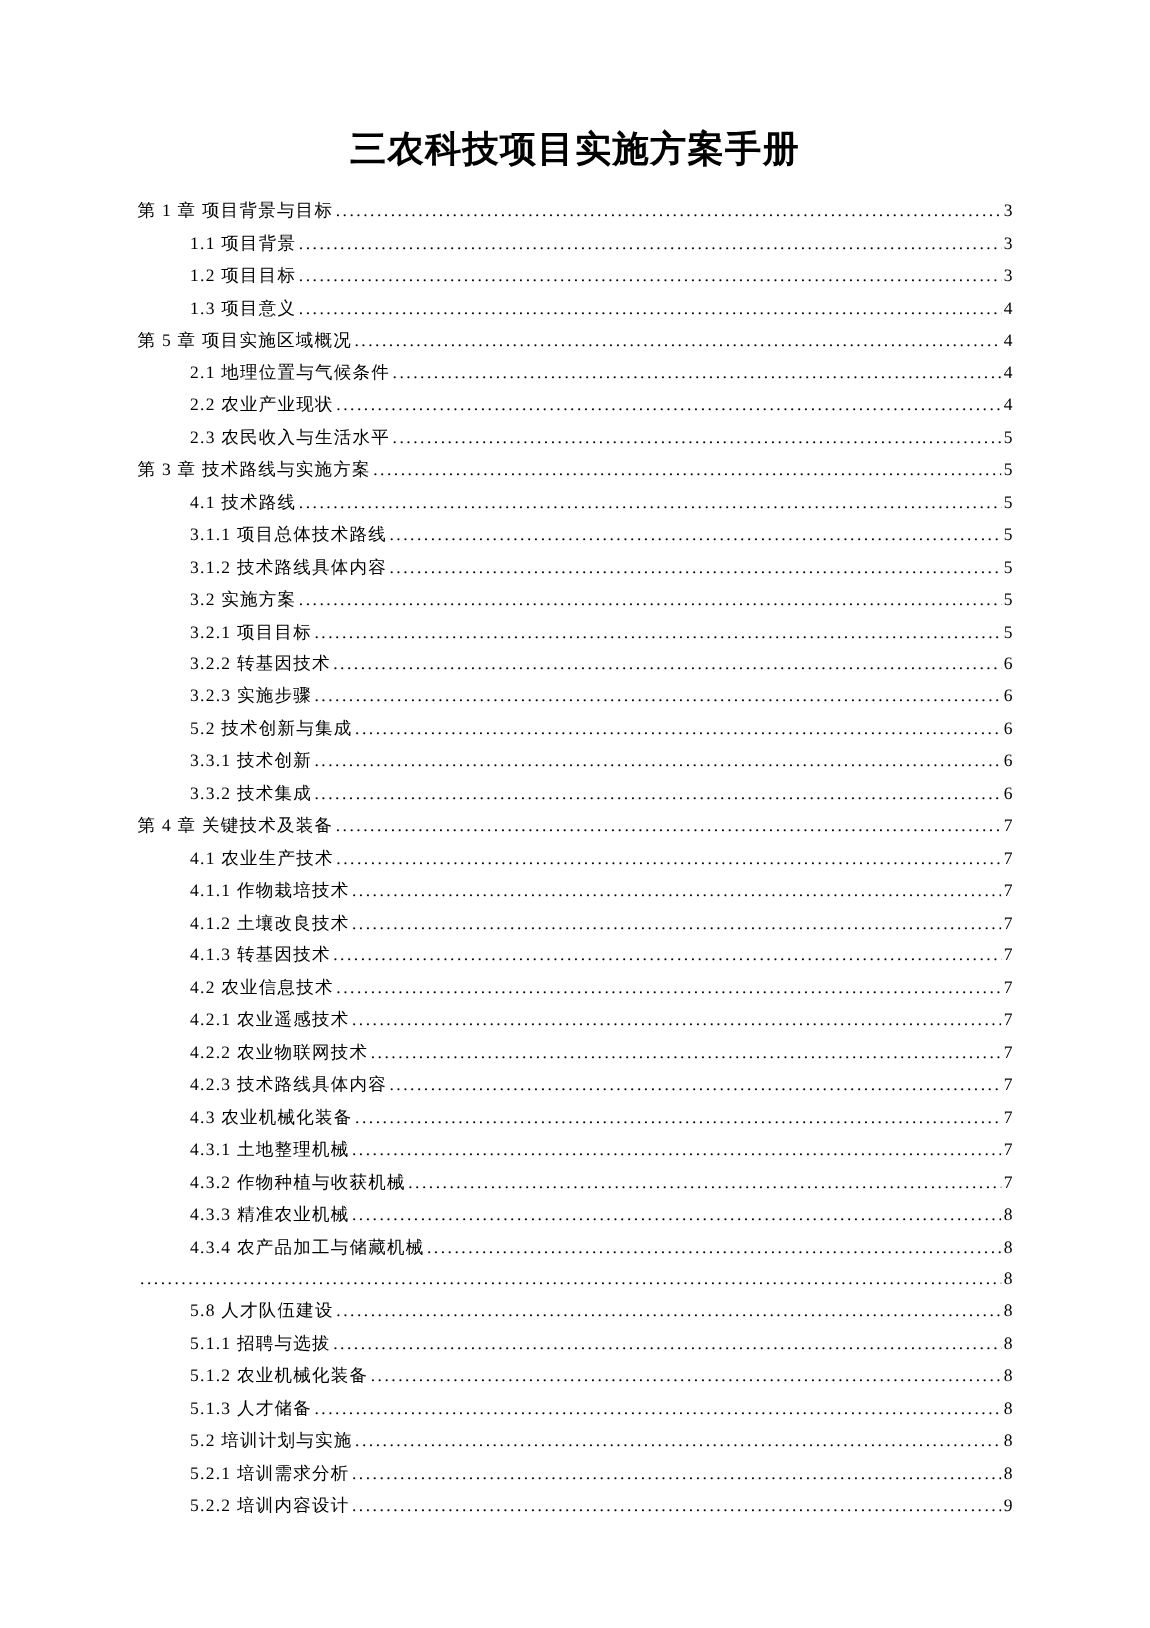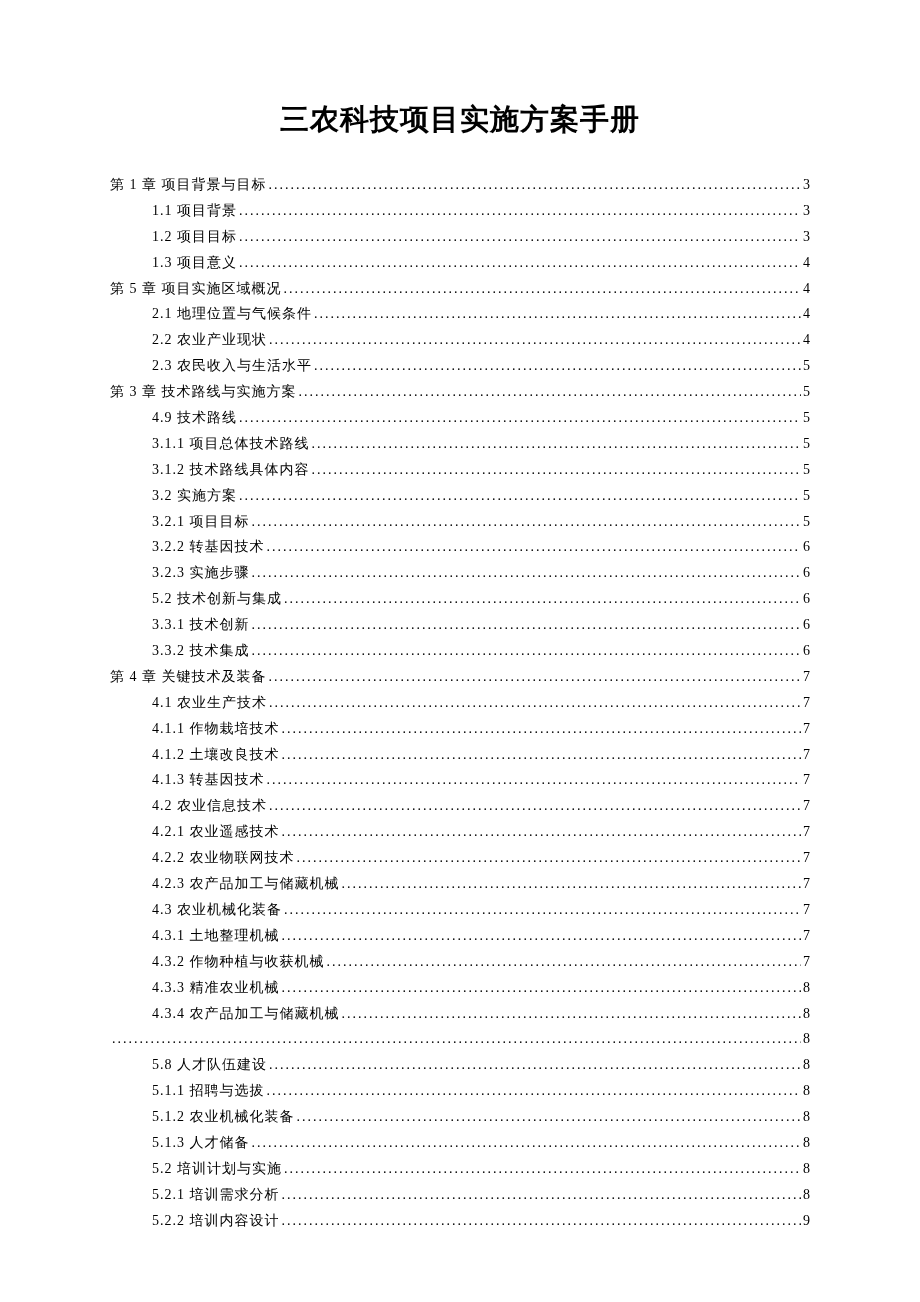--- a/index.html
+++ b/index.html
@@ -12,21 +12,21 @@
       font-family: "SimSun", "宋体", serif;
       width: 920px;
       margin: 0 auto;
       padding: 100px 110px 60px 110px;
       color: #000;
     }
     .title {
       text-align: center;
       font-size: 29px;
       font-weight: bold;
-      margin-bottom: 32px;
+      margin-bottom: 17px;
       font-family: "SimHei", "黑体", sans-serif;
       letter-spacing: 1px;
     }
     .toc-entry {
       display: flex;
       align-items: baseline;
       font-size: 14px;
       line-height: 1.85;
       white-space: nowrap;
     }
@@ -100,21 +100,21 @@
       <span class="toc-label">2.3 农民收入与生活水平</span>
       <span class="toc-dots"></span>
       <span class="toc-page">5</span>
     </div>
     <div class="toc-entry level-0">
       <span class="toc-label">第 3 章 技术路线与实施方案</span>
       <span class="toc-dots"></span>
       <span class="toc-page">5</span>
     </div>
     <div class="toc-entry level-1">
-      <span class="toc-label">4.9 技术路线</span>
+      <span class="toc-label">4.1 技术路线</span>
       <span class="toc-dots"></span>
       <span class="toc-page">5</span>
     </div>
     <div class="toc-entry level-1">
       <span class="toc-label">3.1.1 项目总体技术路线</span>
       <span class="toc-dots"></span>
       <span class="toc-page">5</span>
     </div>
     <div class="toc-entry level-1">
       <span class="toc-label">3.1.2 技术路线具体内容</span>
@@ -190,21 +190,21 @@
       <span class="toc-label">4.2.1 农业遥感技术</span>
       <span class="toc-dots"></span>
       <span class="toc-page">7</span>
     </div>
     <div class="toc-entry level-1">
       <span class="toc-label">4.2.2 农业物联网技术</span>
       <span class="toc-dots"></span>
       <span class="toc-page">7</span>
     </div>
     <div class="toc-entry level-1">
-      <span class="toc-label">4.2.3 农产品加工与储藏机械</span>
+      <span class="toc-label">4.2.3 技术路线具体内容</span>
       <span class="toc-dots"></span>
       <span class="toc-page">7</span>
     </div>
     <div class="toc-entry level-1">
       <span class="toc-label">4.3 农业机械化装备</span>
       <span class="toc-dots"></span>
       <span class="toc-page">7</span>
     </div>
     <div class="toc-entry level-1">
       <span class="toc-label">4.3.1 土地整理机械</span>

